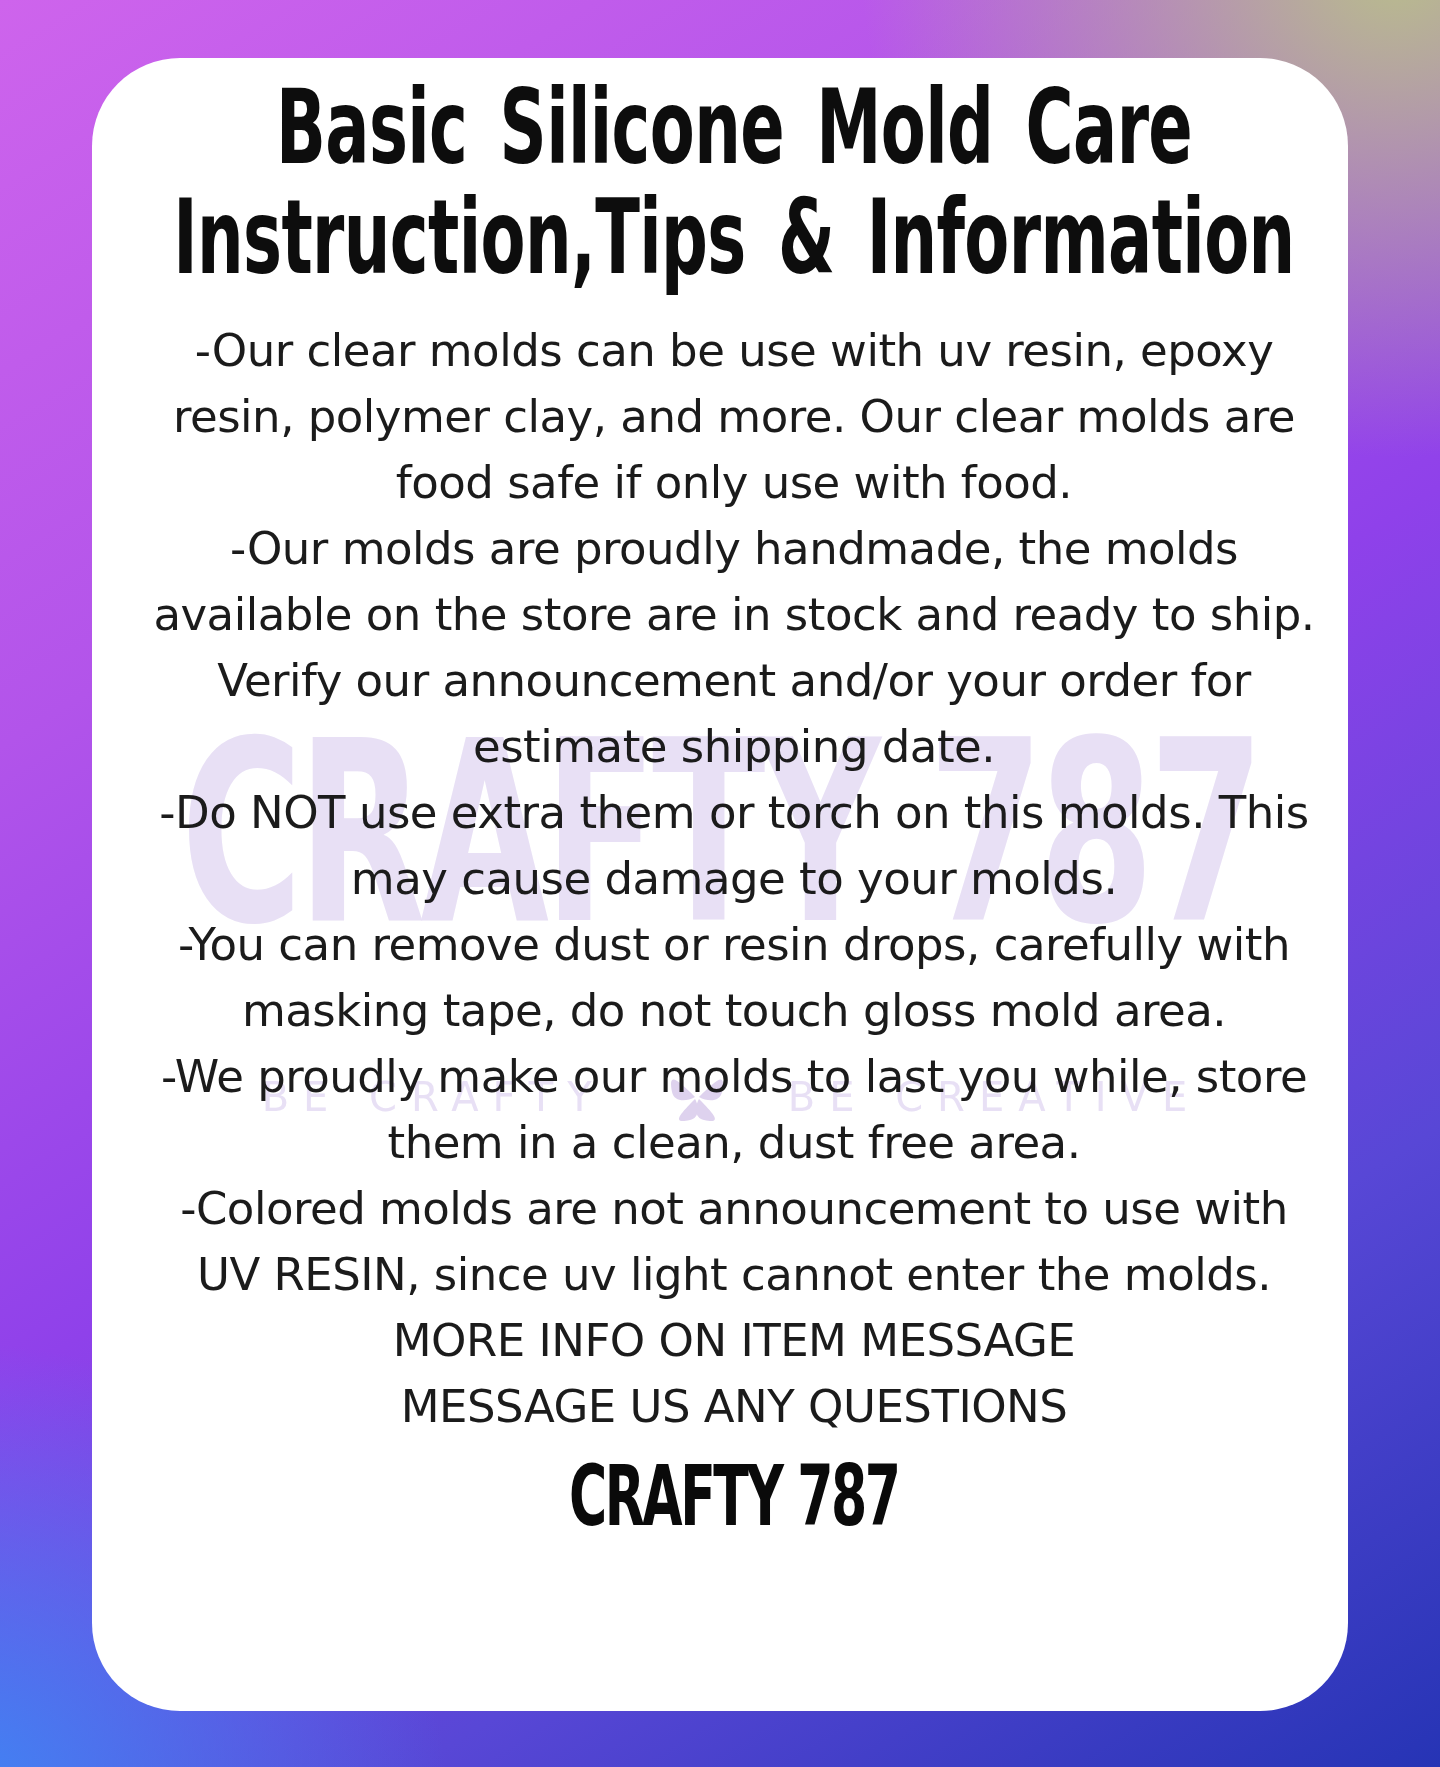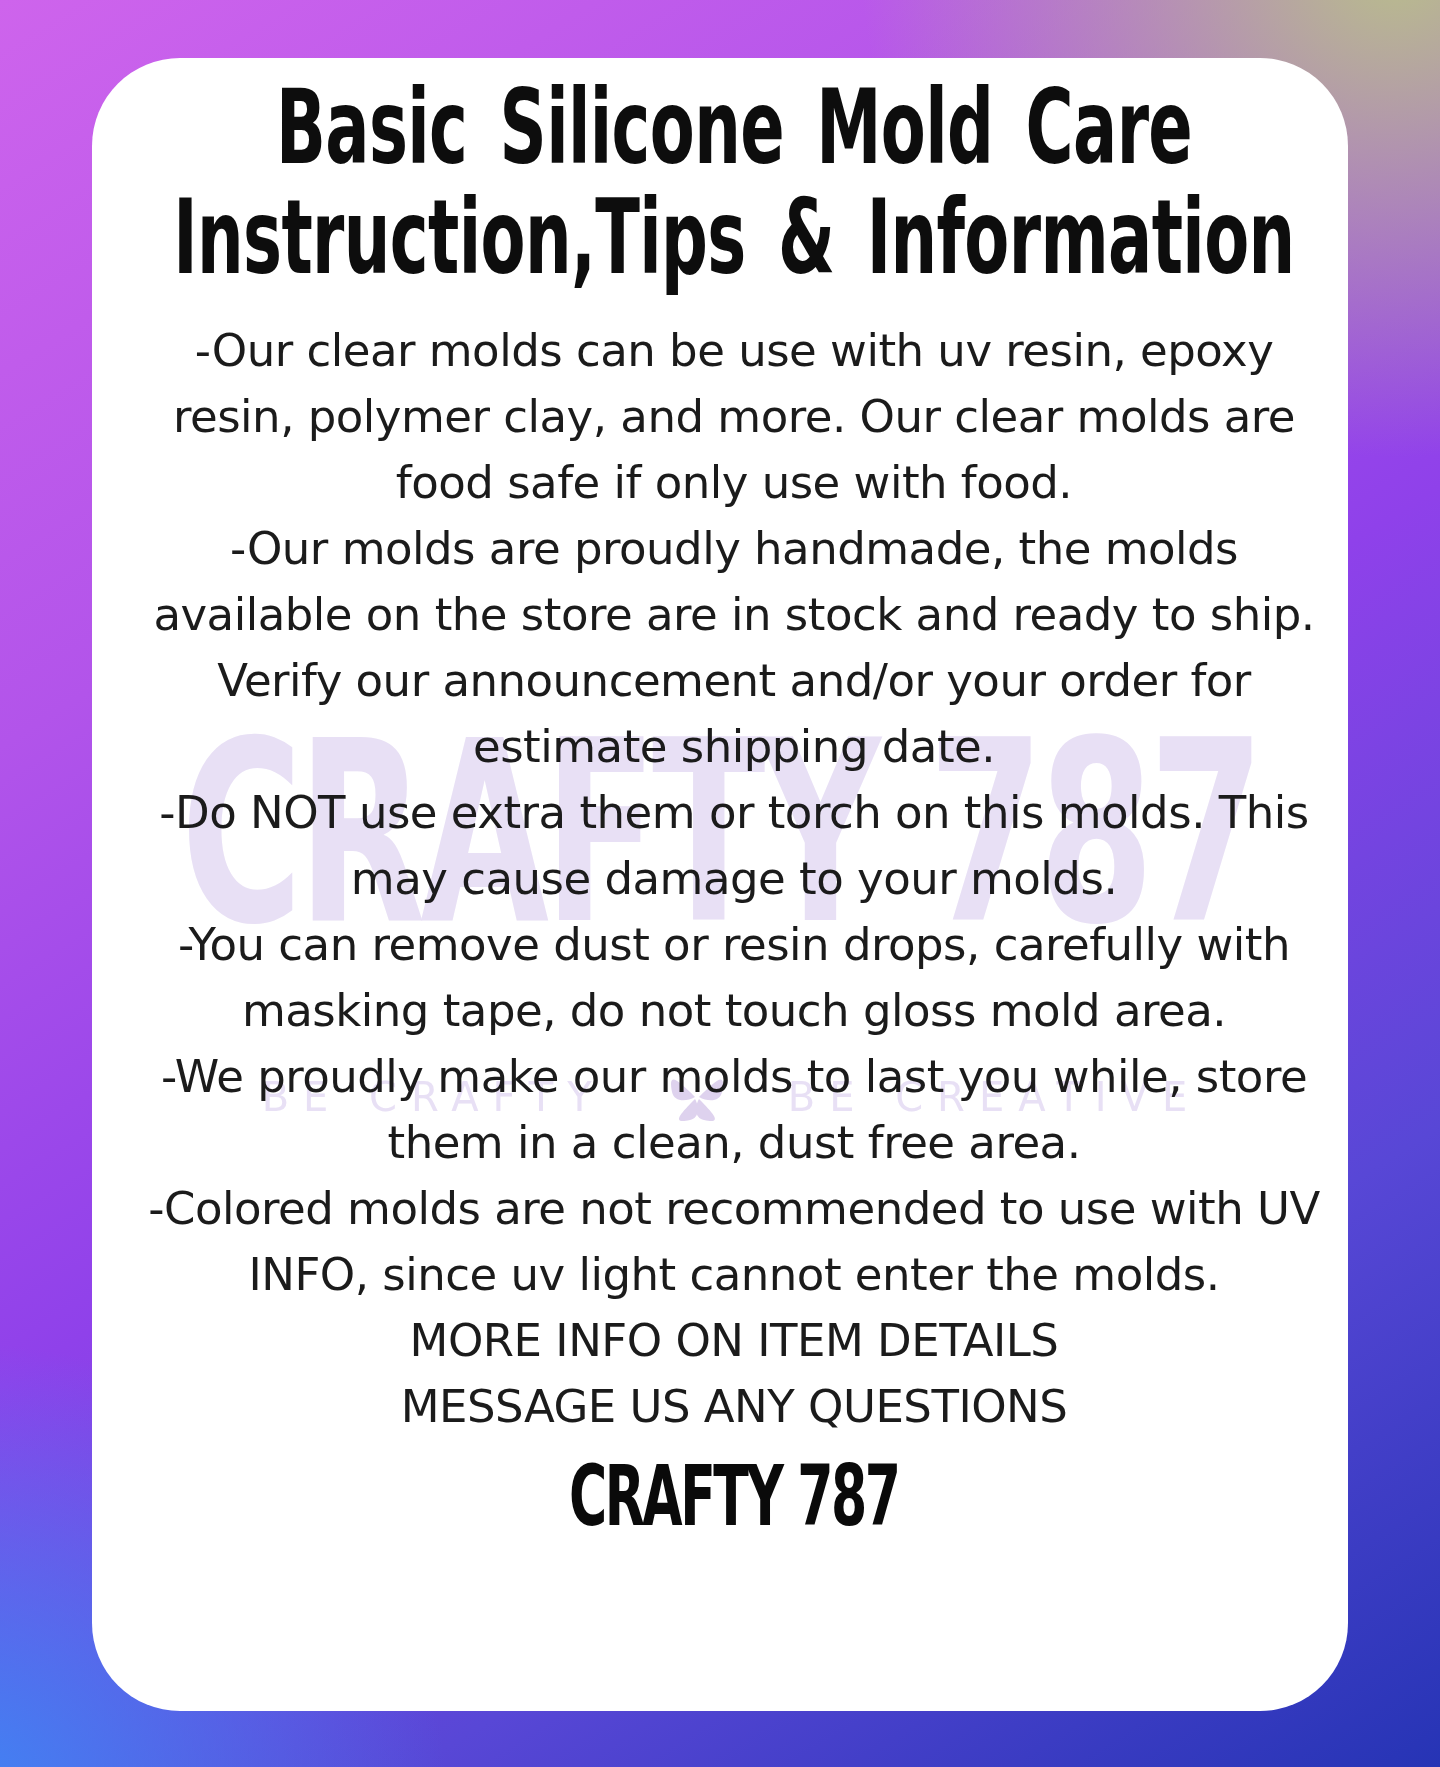--- a/index.html
+++ b/index.html
@@ -86,22 +86,22 @@
         <span class="t-line">Basic Silicone Mold Care</span>
         <span class="t-line">Instruction,Tips &amp; Information</span>
       </h1>
 
       <div class="body-text">
         <p>-Our clear molds can be use with uv resin, epoxy resin, polymer clay, and more. Our clear molds are food safe if only use with food.</p>
         <p>-Our molds are proudly handmade, the molds available on the store are in stock and ready to ship. Verify our announcement and/or your order for estimate shipping date.</p>
         <p>-Do NOT use extra them or torch on this molds. This may cause damage to your molds.</p>
         <p>-You can remove dust or resin drops, carefully with masking tape, do not touch gloss mold area.</p>
         <p>-We proudly make our molds to last you while, store them in a clean, dust free area.</p>
-        <p>-Colored molds are not recommended to use with UV INFO, since uv light cannot enter the molds.</p>
-        <p>MORE INFO ON ITEM DETAILS</p>
+        <p>-Colored molds are not announcement to use with UV RESIN, since uv light cannot enter the molds.</p>
+        <p>MORE INFO ON ITEM MESSAGE</p>
         <p>MESSAGE US ANY QUESTIONS</p>
       </div>
 
       <div class="brand">CRAFTY 787</div>
     </div>
 
   </div>
 </div>
 
 </body></html>

